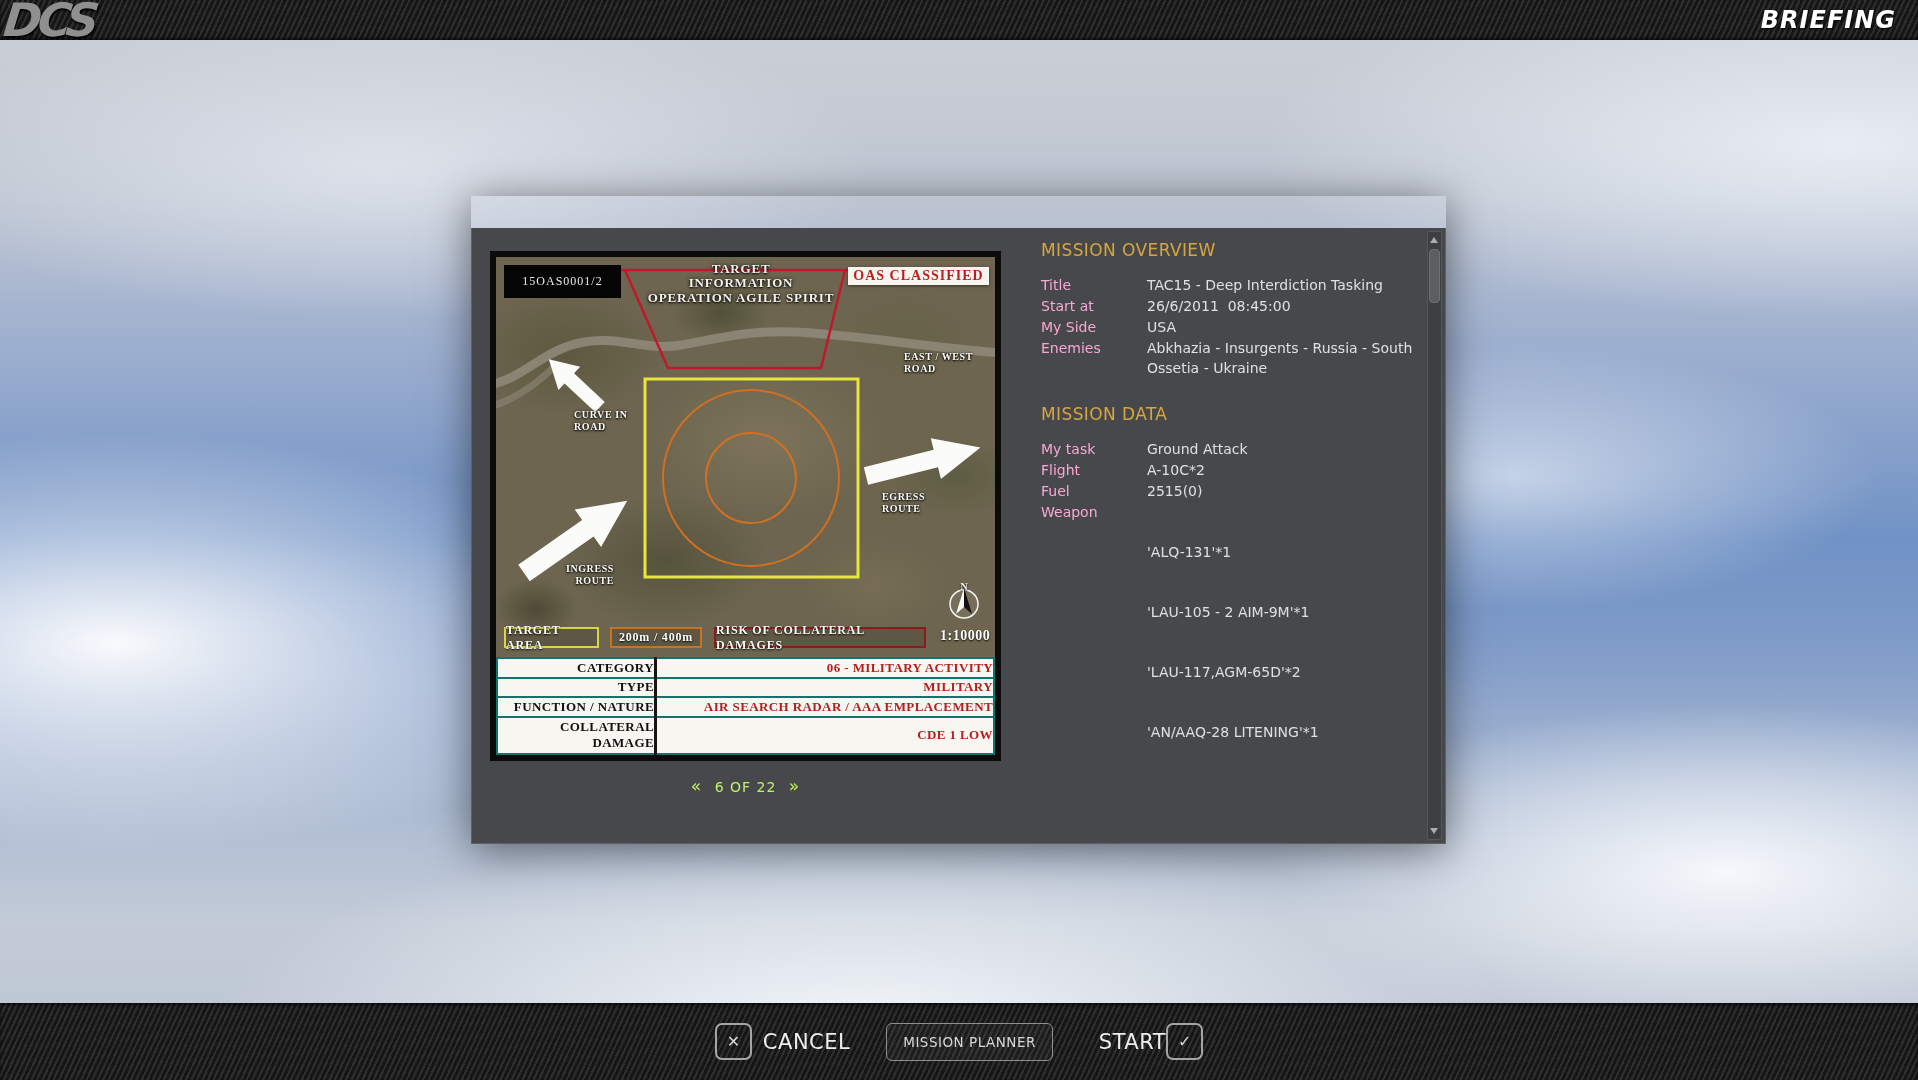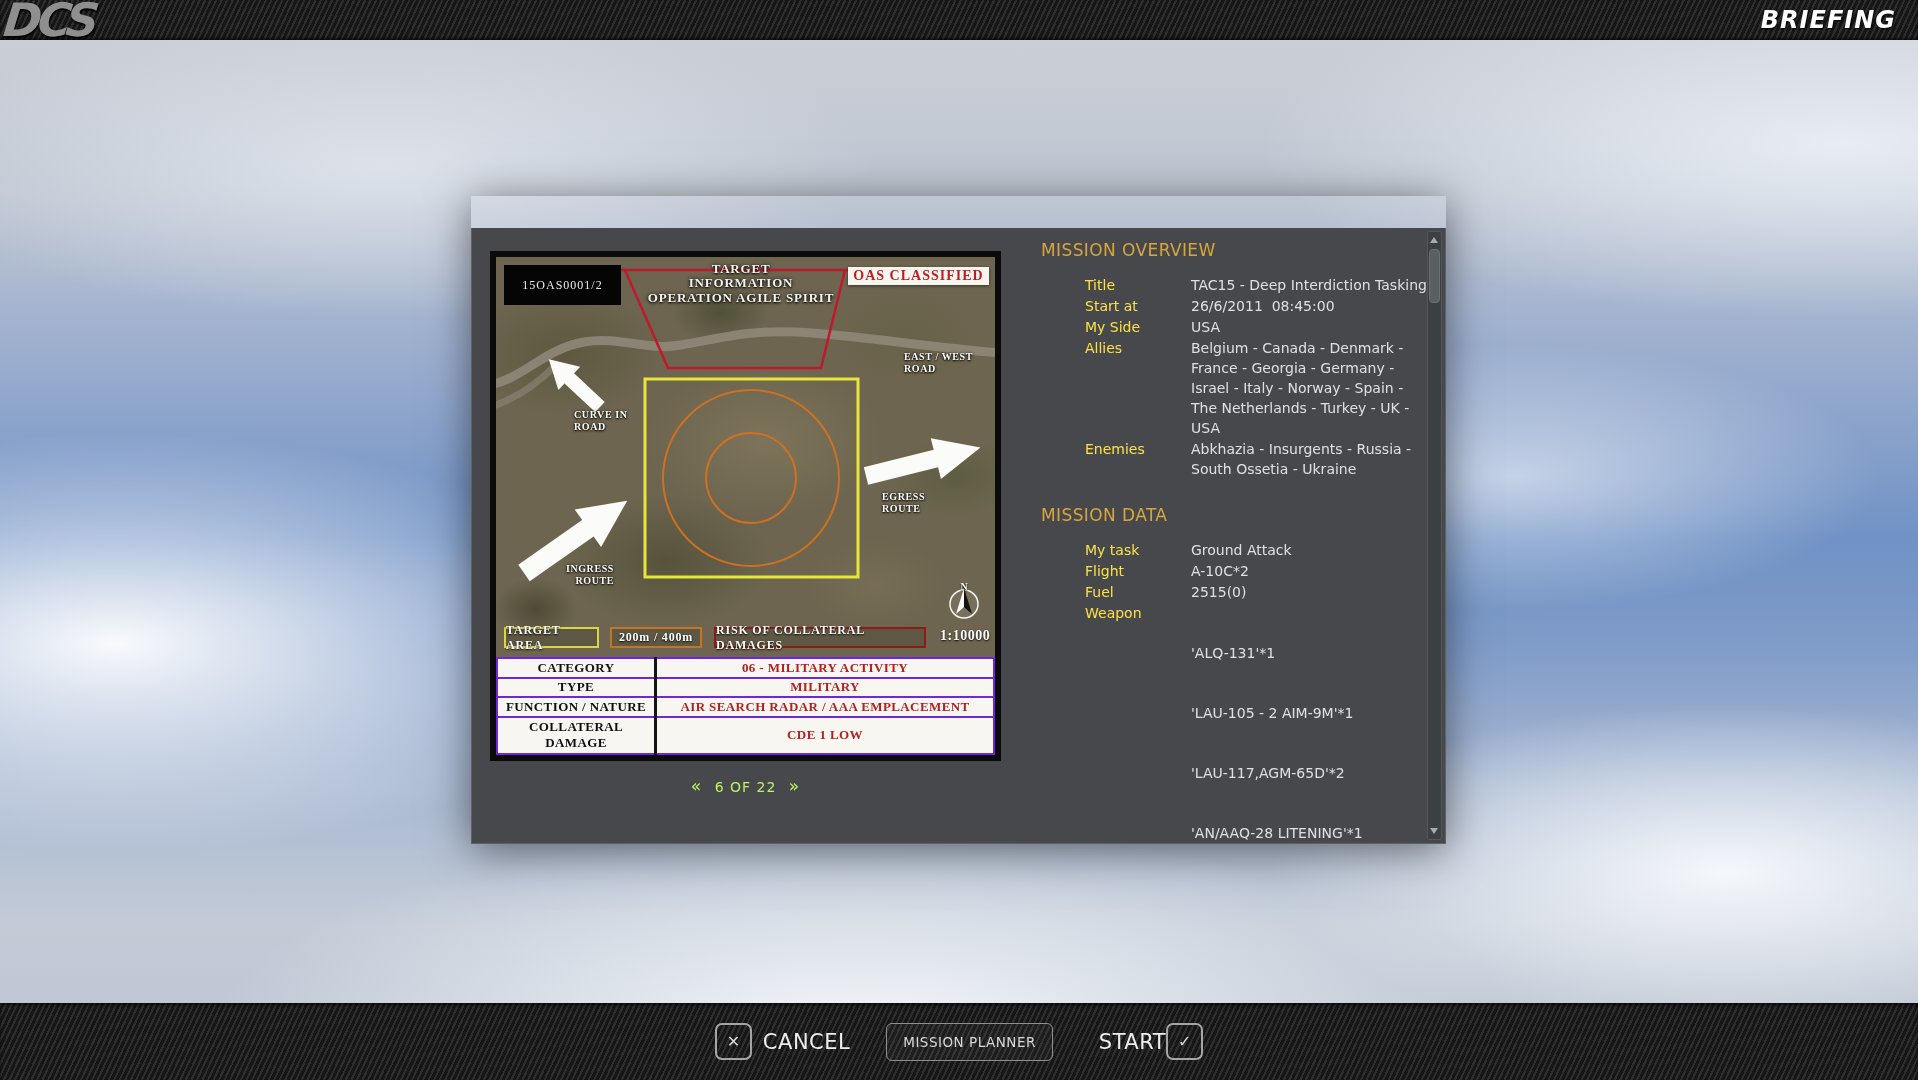--- a/index.html
+++ b/index.html
@@ -49,21 +49,21 @@
       radial-gradient(ellipse 170px 110px at 54% 46%,rgba(128,118,92,.85),rgba(0,0,0,0) 70%),
       radial-gradient(ellipse 110px 75px at 82% 20%,rgba(103,97,72,.7),rgba(0,0,0,0) 70%),
       radial-gradient(ellipse 150px 95px at 34% 76%,rgba(82,80,56,.85),rgba(0,0,0,0) 70%),
       radial-gradient(ellipse 100px 65px at 76% 82%,rgba(122,112,86,.75),rgba(0,0,0,0) 70%),
       radial-gradient(ellipse 70px 45px at 45% 14%,rgba(73,75,52,.8),rgba(0,0,0,0) 70%),
       radial-gradient(ellipse 90px 55px at 92% 55%,rgba(86,90,60,.7),rgba(0,0,0,0) 70%),
       radial-gradient(ellipse 60px 45px at 8% 88%,rgba(70,68,48,.8),rgba(0,0,0,0) 70%);}
   .map-photo svg{position:absolute;left:0;top:0;}
   .map-label{position:absolute;font-family:"Liberation Serif",serif;font-weight:bold;color:#fdfdfb;
     font-size:10px;line-height:1.2;letter-spacing:.6px;text-shadow:0 1px 2px #000,0 0 3px rgba(0,0,0,.8);}
-  .ref-box{position:absolute;left:8px;top:8px;width:117px;height:40px;background:#050505;
+  .ref-box{position:absolute;left:8px;top:8px;width:117px;height:33px;background:#050505;
     color:#ececec;font-family:"Liberation Serif",serif;font-size:12px;letter-spacing:1px;
     display:flex;align-items:center;justify-content:center;}
   .map-title{position:absolute;left:138px;top:5px;width:214px;text-align:center;
     font-family:"Liberation Serif",serif;font-weight:bold;font-size:13px;line-height:1.1;
     color:#f4f2ee;letter-spacing:.8px;text-shadow:0 1px 2px #000,0 0 4px rgba(0,0,0,.9);}
   .oas-box{position:absolute;left:352px;top:10px;width:141px;height:18px;background:#f7f5f0;
     color:#c01d23;font-family:"Liberation Serif",serif;font-weight:bold;font-size:14px;
     letter-spacing:1px;display:flex;align-items:center;justify-content:center;
     box-shadow:0 1px 3px rgba(0,0,0,.5);}
   .legend-box{position:absolute;top:370px;height:21px;box-sizing:border-box;
@@ -72,37 +72,37 @@
     letter-spacing:.8px;text-shadow:0 1px 2px #000;background:rgba(50,46,32,.25);}
   .scale-label{position:absolute;left:444px;top:371px;font-family:"Liberation Serif",serif;
     font-weight:bold;font-size:14px;color:#fdfdfb;letter-spacing:.5px;text-shadow:0 1px 2px #000;}
   .compass-n{position:absolute;left:460px;top:324px;width:16px;text-align:center;
     font-family:"Liberation Serif",serif;font-weight:bold;font-size:10px;color:#f6f6f4;
     text-shadow:0 1px 2px #000;}
 
   
   .target-table{width:499px;height:98px;border-collapse:collapse;table-layout:fixed;
     background:#f8f6f1;font-family:"Liberation Serif",serif;font-weight:bold;font-size:13px;}
-  .target-table td{border:2px solid #6d28d9;text-align:center;vertical-align:middle;padding:0;
+  .target-table td{border:2px solid #0f766e;text-align:right;vertical-align:middle;padding:0;
     letter-spacing:.4px;}
   .target-table td.k{width:156px;color:#101010;border-right:3px solid #141414;}
   .target-table td.v{color:#b3201f;}
 
   
   .pagination{position:absolute;left:18px;top:548px;width:511px;text-align:center;
     color:#bef264;font-size:14px;letter-spacing:1px;}
   .pg-arrow{font-size:17px;cursor:pointer;padding:0 7px;}
 
   
   .briefing-panel{position:absolute;left:565px;top:0;width:392px;height:614px;overflow:hidden;
     padding:12px 0 0 4px;box-sizing:border-box;}
   .sec-title{color:#d7a63f;font-size:17px;letter-spacing:.4px;margin-bottom:15px;}
   .section{margin-bottom:26px;}
   .row{display:flex;font-size:14px;line-height:20px;margin-bottom:1px;}
-  .lbl{flex:0 0 106px;color:#fde047;margin-left:44px;}
+  .lbl{flex:0 0 106px;color:#f9a8d4;}
   .val{flex:1;color:#dfe0e1;white-space:pre-wrap;}
 
   
   .scrollbar{position:absolute;right:3px;top:3px;bottom:3px;width:13px;background:#3d4043;
     border:1px solid #54575a;border-radius:2px;}
   .sb-up,.sb-down{position:absolute;left:2px;width:0;height:0;border-left:4.5px solid transparent;
     border-right:4.5px solid transparent;}
   .sb-up{top:5px;border-bottom:6px solid #a9acae;}
   .sb-down{bottom:5px;border-top:6px solid #a9acae;}
   .sb-thumb{position:absolute;left:1px;top:17px;width:9px;height:52px;background:#5c5f62;
@@ -205,24 +205,20 @@
           </div>
           <div class="row">
             <div class="lbl">Start at</div>
             <div class="val">26/6/2011  08:45:00</div>
           </div>
           <div class="row">
             <div class="lbl">My Side</div>
             <div class="val">USA</div>
           </div>
           <div class="row">
-            <div class="lbl">Allies</div>
-            <div class="val">Belgium - Canada - Denmark - France - Georgia - Germany - Israel - Italy - Norway - Spain - The Netherlands - Turkey - UK - USA</div>
-          </div>
-          <div class="row">
             <div class="lbl">Enemies</div>
             <div class="val">Abkhazia - Insurgents - Russia - South Ossetia - Ukraine</div>
           </div>
         </div>
 
         <div class="section">
           <div class="sec-title">MISSION DATA</div>
           <div class="row">
             <div class="lbl">My task</div>
             <div class="val">Ground Attack</div>

